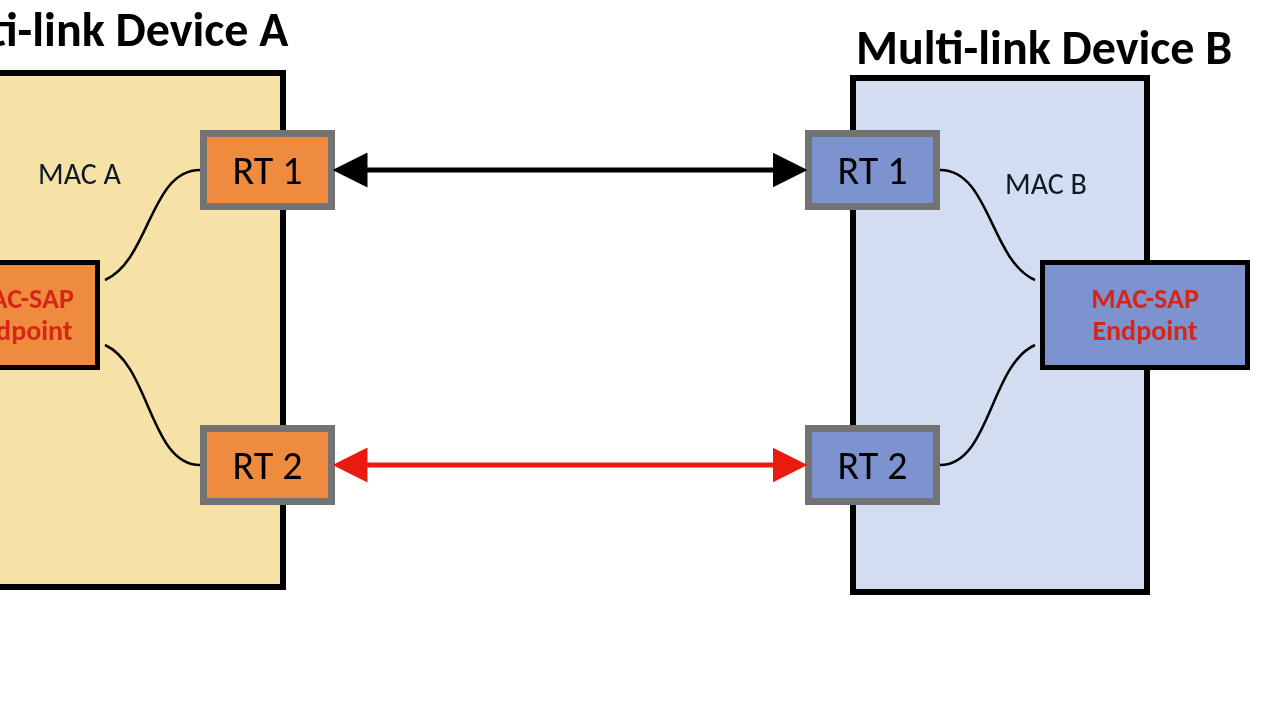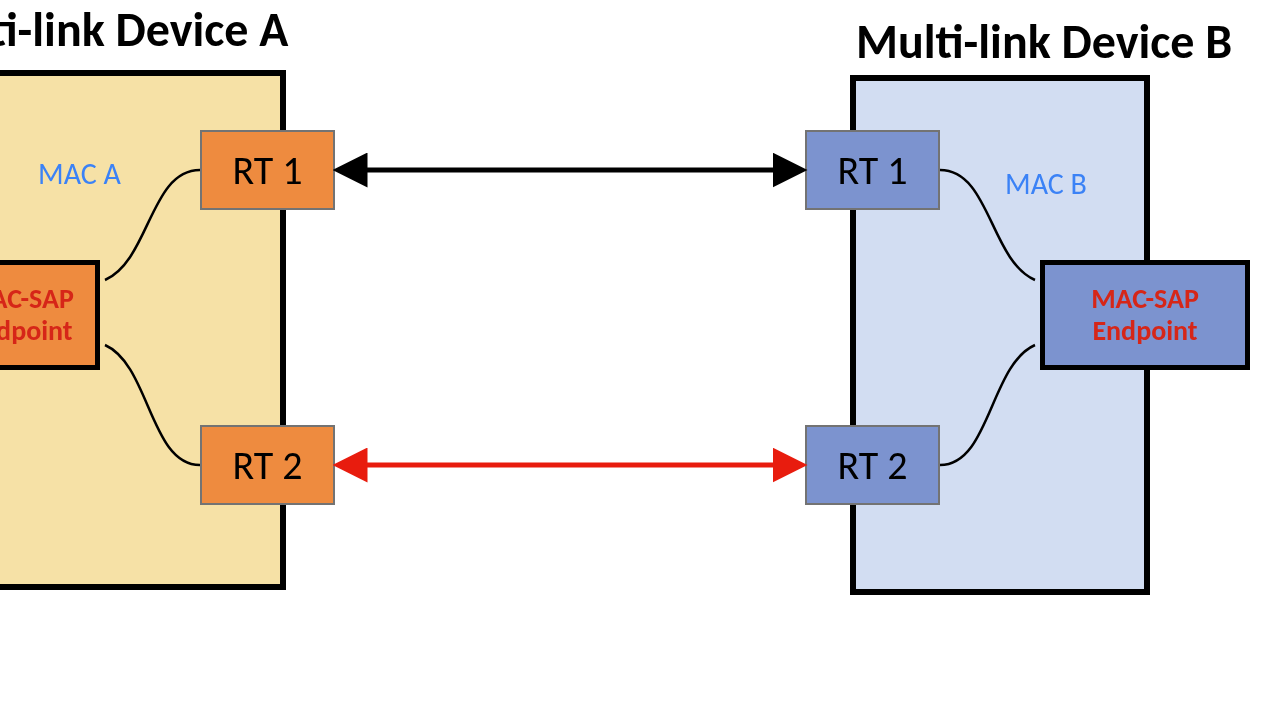--- a/index.html
+++ b/index.html
@@ -2,38 +2,38 @@
 <html><head>
 <meta charset="utf-8">
 <style>
   html,body{margin:0;padding:0;width:1280px;height:720px;background:#fff;overflow:hidden;font-family:Calibri,Arial,sans-serif;}
   .stage{position:relative;width:1280px;height:720px;}
   .abs{position:absolute;box-sizing:border-box;}
   .title{font-size:48px;font-weight:700;color:#000;white-space:nowrap;}
   .devbox{border:6px solid #000;}
   .devA{background:#f6e1a6;}
   .devB{background:#d2ddf2;}
-  .rt{border:2px solid #737373;display:flex;align-items:center;justify-content:center;font-size:40px;font-weight:400;color:#000;}
+  .rt{border:7px solid #737373;display:flex;align-items:center;justify-content:center;font-size:40px;font-weight:400;color:#000;}
   .rtA{background:#ee8b3f;}
   .rtB{background:#7c93cf;}
   .sap{border:5px solid #000;display:flex;align-items:center;justify-content:center;flex-direction:column;font-size:28px;font-weight:700;color:#d62618;text-align:center;line-height:1.15;padding:4px;}
   .sapA{background:#ee8b3f;}
   .sapB{background:#7c93cf;}
-  .maclabel{font-size:30px;color:#3b82f6;white-space:nowrap;}
+  .maclabel{font-size:30px;color:#0f172a;white-space:nowrap;}
   .linklabel{font-size:40px;color:#000;white-space:nowrap;}
   .link2{color:#e81c0e;}
   svg{position:absolute;left:0;top:0;width:1280px;height:720px;pointer-events:none;}
 </style>
 </head>
 <body>
 
 <div class="stage">
 
   <div class="abs title" style="left:-90px;top:0;">Multi-link Device A</div>
-  <div class="abs title" style="left:856px;top:12px;text-align:right;">Multi-link Device B</div>
+  <div class="abs title" style="left:856px;top:18px;text-align:right;">Multi-link Device B</div>
 
   <div class="abs devbox devA" style="left:-14px;top:70px;width:300px;height:520px;"></div>
 
   <div class="abs devbox devB" style="left:850px;top:75px;width:300px;height:520px;"></div>
 
   <div class="abs rt rtA" style="left:200px;top:130px;width:135px;height:80px;">RT 1</div>
   <div class="abs rt rtA" style="left:200px;top:425px;width:135px;height:80px;">RT 2</div>
 
   <div class="abs rt rtB" style="left:805px;top:130px;width:135px;height:80px;">RT 1</div>
   <div class="abs rt rtB" style="left:805px;top:425px;width:135px;height:80px;">RT 2</div>

